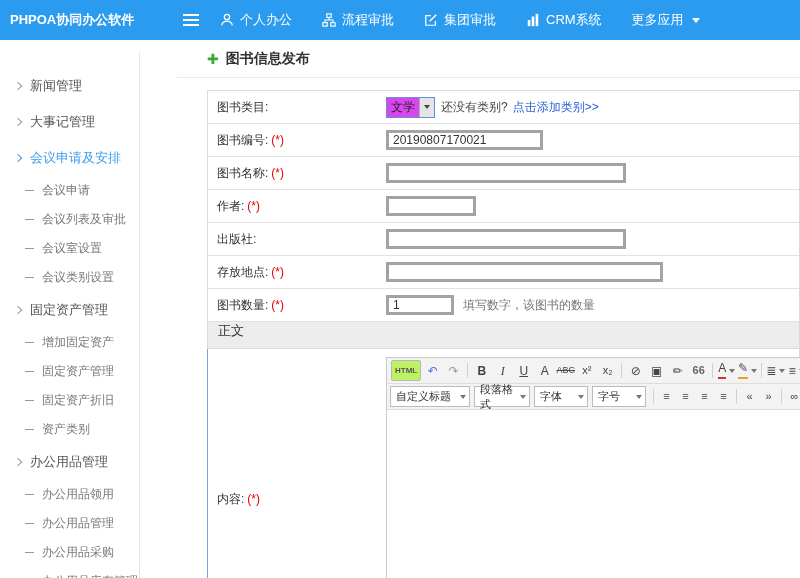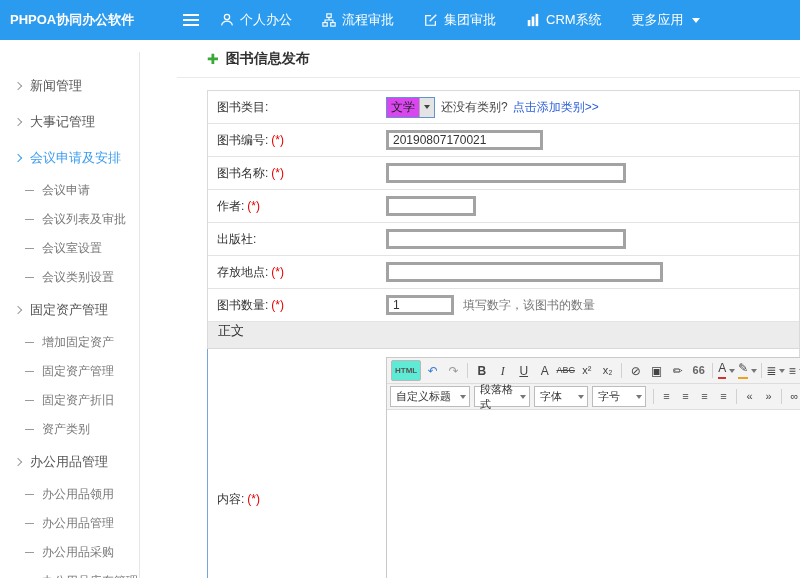--- a/index.html
+++ b/index.html
@@ -51,21 +51,21 @@
   .sec-row { background:#ececec; min-height:27px; display:flex; align-items:flex-start; padding-left:10px; font-size:13px; color:#333; border-bottom:1px solid #d9d9d9; }
 
   .content-row { align-items:stretch; border-bottom:none; height:300px; border-left:1px solid #6fa8dc; margin-left:-1px; }
   .content-row .flabel { display:flex; align-items:center; }
 
   
   .editor { flex:1; margin:8px 10px 0 0; border:1px solid #c9c9c9; display:flex; flex-direction:column; align-self:flex-start; height:284px; background:#fff; }
   .tbar { display:flex; align-items:center; background:#f3f3f3; padding:2px 3px; border-bottom:1px solid #ddd; overflow:hidden; flex-shrink:0; height:26px; }
   .tbtn { min-width:19px; height:21px; display:inline-flex; align-items:center; justify-content:center; margin:0 1px; font-size:12px; color:#444; cursor:pointer; border-radius:2px; line-height:1; }
   .tsep { width:1px; height:15px; background:#d1d1d1; margin:0 3px; flex-shrink:0; }
-  .tbtn-html { font-size:8px; font-weight:bold; border:1px solid #b8b8b8; background:#5eead4; padding:0 3px; color:#555; }
+  .tbtn-html { font-size:8px; font-weight:bold; border:1px solid #b8b8b8; background:#bef264; padding:0 3px; color:#555; }
   .c-undo { color:#3a7bd5; } .c-redo { color:#9a9a9a; }
   .c-bold { font-weight:bold; }
   .c-italic { font-style:italic; font-family:"Liberation Serif",serif; }
   .c-under { text-decoration:underline; }
   .c-strike { text-decoration:line-through; font-size:9px; letter-spacing:0; }
   .c-supsub { font-size:11px; }
   .c-quote { font-weight:bold; font-size:11px; color:#666; }
   .c-fontcolor { border-bottom:2px solid #d0342c; height:17px; }
   .c-hilite { border-bottom:2px solid #f0a020; height:17px; }
   .caret-sm { width:0; height:0; border-left:3px solid transparent; border-right:3px solid transparent; border-top:4px solid #777; margin-left:3px; }

